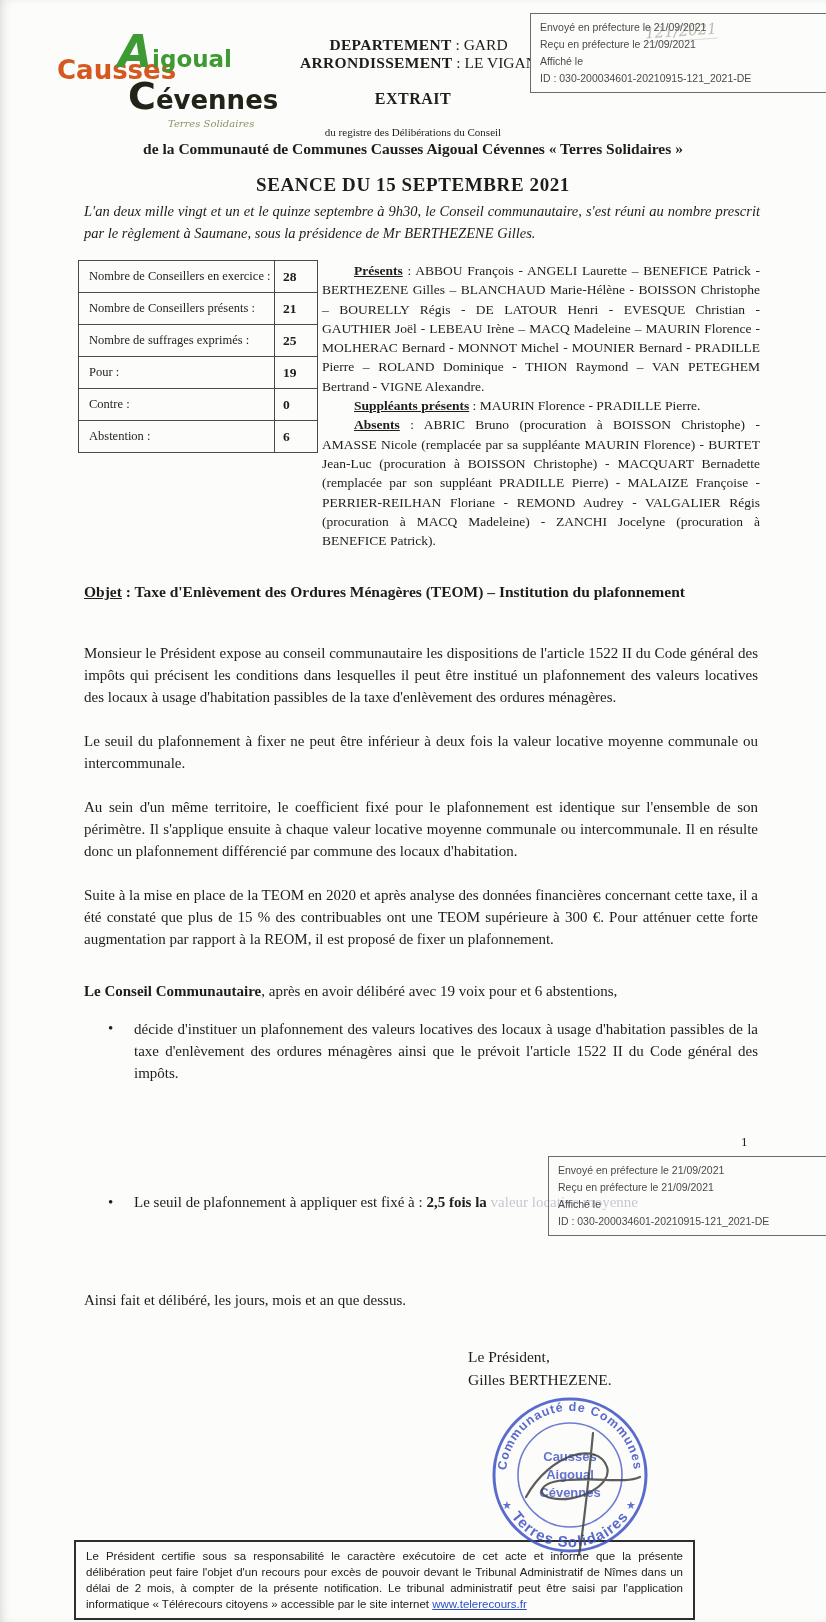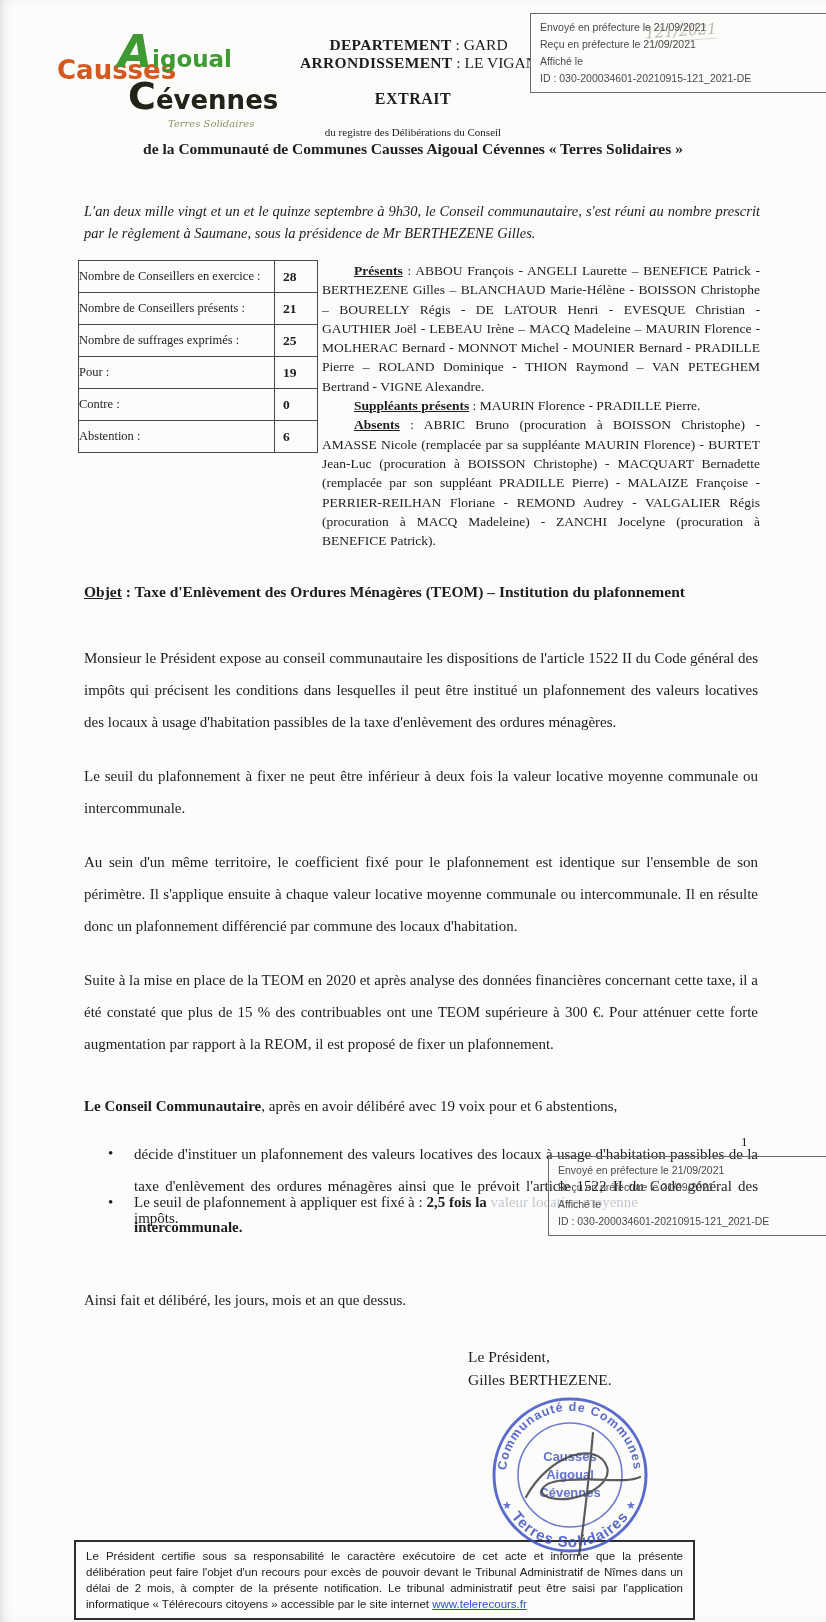--- a/index.html
+++ b/index.html
@@ -43,33 +43,33 @@
   #pref-box-2{left:548px;top:1156px;background:transparent;}
   .handwriting{left:645px;top:22px;transform:rotate(-4deg);font:italic 15px "DejaVu Serif",serif;
     color:#8f8472;opacity:.55;border-bottom:1px solid rgba(140,130,110,.5);z-index:5;}
 
   
   .intro{left:84px;top:200px;width:676px;font-style:italic;font-size:14.5px;line-height:22px;text-align:justify;}
 
   
   .vote-table{left:78px;top:260px;width:240px;border-collapse:collapse;}
   .vote-table td{border:1.2px solid #4a4a4a;height:32px;vertical-align:middle;}
-  .vote-table td.lbl{font-size:12.5px;padding-left:0;width:196px;}
+  .vote-table td.lbl{font-size:12.5px;padding-left:10px;width:196px;}
   .vote-table td.val{font-size:13.5px;font-weight:bold;padding-left:8px;}
 
   
   .attendance{left:322px;top:261px;width:438px;font-size:13.5px;line-height:19.3px;text-align:justify;}
   .u-bold{font-weight:bold;text-decoration:underline;margin-left:32px;}
 
   
   .objet{left:84px;top:583px;font-size:15.5px;font-weight:bold;}
   .objet .u{text-decoration:underline;}
 
   
-  .body-block{left:84px;top:642px;width:674px;font-size:15px;line-height:32px;text-align:justify;}
+  .body-block{left:84px;top:642px;width:674px;font-size:15px;line-height:22px;text-align:justify;}
   .body-block p{margin-bottom:22px;}
   .lead{margin-top:30px;}
   .bullet{position:relative;padding-left:50px;margin-top:16px;}
   .bullet .dot{position:absolute;left:24px;top:-1px;font-size:15px;}
 
   .page-number{left:741px;top:1134px;font-size:13px;}
 
   
   .bullet2{left:84px;top:1190px;width:674px;font-size:15px;line-height:25px;position:absolute;z-index:1;}
   .bullet2 .inner{position:relative;padding-left:50px;}
@@ -97,20 +97,21 @@
   <div class="abs logo-aigoual">Aigoual</div>
   <div class="abs logo-cevennes">Cévennes</div>
   <div class="abs logo-tagline">Terres Solidaires</div>
 
   <div class="abs header">
     <div class="hline"><b>DEPARTEMENT</b><span> : GARD</span></div>
     <div class="hline"><b>ARRONDISSEMENT</b><span> : LE VIGAN</span></div>
     <div class="extrait">EXTRAIT</div>
     <div class="registre">du registre des Délibérations du Conseil</div>
     <div class="communaute">de la Communauté de Communes Causses Aigoual Cévennes « Terres Solidaires »</div>
+    <div class="seance">SEANCE DU 15 SEPTEMBRE 2021</div>
   </div>
 
   <div id="pref-box-1" class="abs pref-box">
     <div class="pline">Envoyé en préfecture le 21/09/2021</div>
     <div class="pline">Reçu en préfecture le 21/09/2021</div>
     <div class="pline">Affiché le</div>
     <div class="pline">ID : 030-200034601-20210915-121_2021-DE</div>
   </div>
   <div class="abs handwriting">121/2021</div>
 
@@ -166,21 +167,20 @@
       <span>décide d'instituer un plafonnement des valeurs locatives des locaux à usage d'habitation passibles de la taxe d'enlèvement des ordures ménagères ainsi que le prévoit l'article 1522 II du Code général des impôts.</span>
     </div>
   </div>
 
   <div class="abs page-number">1</div>
 
   <div class="bullet2">
     <div class="inner">
       <span class="dot">•</span>
       <span>Le seuil de plafonnement à appliquer est fixé à : </span><b>2,5 fois la </b><span class="ghost">valeur locative moyenne</span>
-      <div><b>intercommunale.</b></div>
     </div>
   </div>
 
   <div id="pref-box-2" class="abs pref-box">
     <div class="pline">Envoyé en préfecture le 21/09/2021</div>
     <div class="pline">Reçu en préfecture le 21/09/2021</div>
     <div class="pline">Affiché le</div>
     <div class="pline">ID : 030-200034601-20210915-121_2021-DE</div>
   </div>
 

